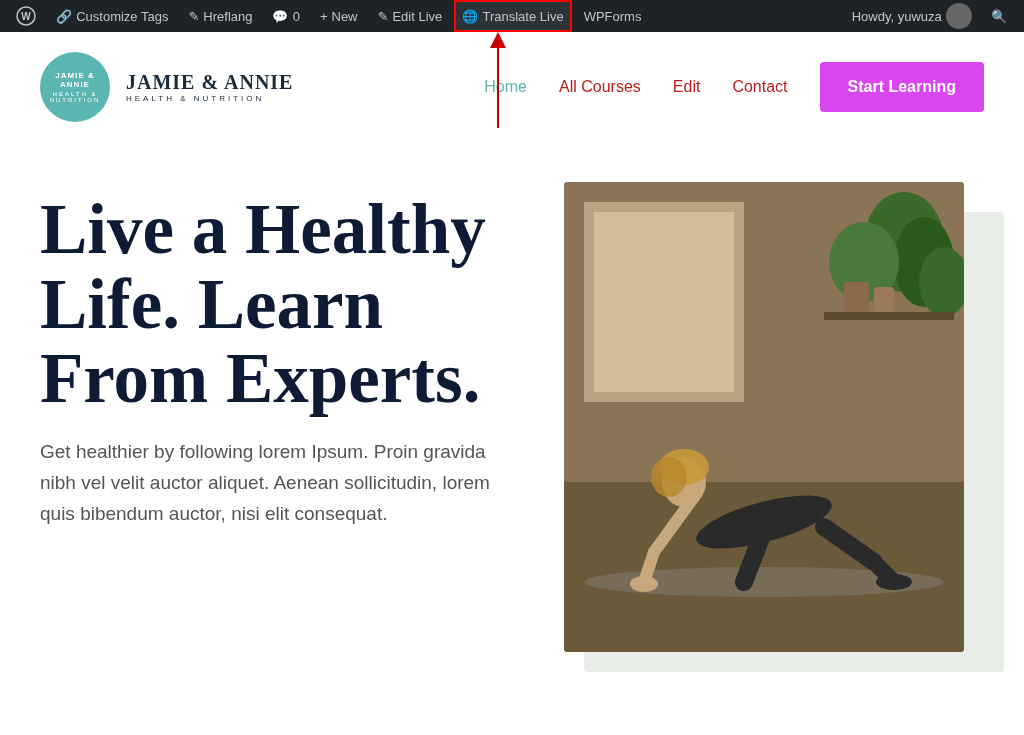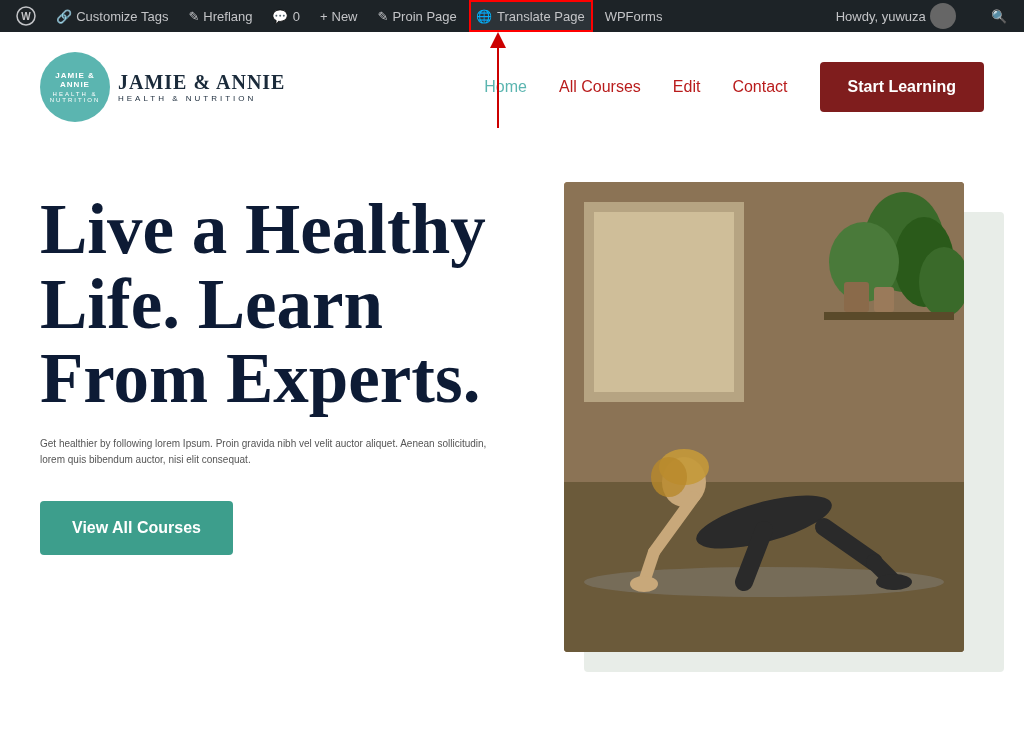--- a/index.html
+++ b/index.html
@@ -29,21 +29,21 @@
     }
     .admin-bar-item.highlighted {
       outline: 2px solid red;
       outline-offset: -2px;
       background: #2c3338;
     }
     .admin-bar-right {
       margin-left: auto;
       display: flex;
       align-items: flex-start;
-      gap: 20px;
+      gap: 4px;
     }
     .wp-logo {
       width: 20px;
       height: 20px;
       fill: #c3c4c7;
     }
     .avatar-circle {
       width: 26px;
       height: 26px;
       border-radius: 50%;
@@ -55,21 +55,21 @@
     #site-header {
       display: flex;
       align-items: center;
       padding: 20px 40px;
       border-bottom: none;
       background: #fff;
     }
     .site-logo {
       display: flex;
       align-items: center;
-      gap: 8px;
+      gap: 16px;
     }
     .logo-circle {
       width: 70px;
       height: 70px;
       border-radius: 50%;
       background: #5bb5b0;
       display: flex;
       align-items: center;
       justify-content: center;
       flex-direction: column;
@@ -100,21 +100,21 @@
       gap: 32px;
     }
     .nav-link {
       font-size: 16px;
       color: #b91c1c;
       text-decoration: none;
       cursor: pointer;
     }
     .nav-link.active { color: #5bb5b0; }
     .nav-cta {
-      background: #7f1d1d;
+      background: #d946ef;
       color: #fff;
       border: none;
       padding: 16px 28px;
       font-size: 16px;
       font-weight: 600;
       border-radius: 4px;
       cursor: pointer;
     }
 
     
@@ -138,21 +138,21 @@
     }
     .hero-title {
       font-size: 71px;
       font-weight: 900;
       color: #0d1b35;
       line-height: 1.05;
       font-family: Georgia, 'Times New Roman', serif;
       margin-bottom: 20px;
     }
     .hero-desc {
-      font-size: 10px;
+      font-size: 19px;
       color: #555;
       line-height: 1.65;
       max-width: 460px;
       margin-bottom: 32px;
     }
     .hero-btn {
       background: #3d9e8c;
       color: #fff;
       border: none;
       padding: 18px 32px;
@@ -242,25 +242,25 @@
   <div class="admin-bar-item">
     <span>💬</span>
     <span>0</span>
   </div>
   <div class="admin-bar-item">
     <span>+</span>
     <span>New</span>
   </div>
   <div class="admin-bar-item">
     <span>✎</span>
-    <span>Proin Page</span>
+    <span>Edit Live</span>
   </div>
   <div class="admin-bar-item highlighted">
     <span>🌐</span>
-    <span>Translate Page</span>
+    <span>Translate Live</span>
   </div>
   <div class="admin-bar-item">
     <span>WPForms</span>
   </div>
   <div class="admin-bar-right">
     <div class="admin-bar-item">
       <span>Howdy, yuwuza</span>
       <span class="avatar-circle"></span>
     </div>
     <div class="admin-bar-item">
@@ -293,21 +293,20 @@
     <a class="nav-link">Edit</a>
     <a class="nav-link">Contact</a>
     <button class="nav-cta">Start Learning</button>
   </nav>
 </div>
 
 <div id="hero">
   <div class="hero-content">
     <h1 class="hero-title">Live a Healthy Life. Learn From Experts.</h1>
     <p class="hero-desc">Get healthier by following lorem Ipsum. Proin gravida nibh vel velit auctor aliquet. Aenean sollicitudin, lorem quis bibendum auctor, nisi elit consequat.</p>
-    <button class="hero-btn">View All Courses</button>
   </div>
   <div class="hero-image">
     <div class="hero-image-bg"></div>
     <div class="hero-image-photo">
       <div class="yoga-bg">
         
         <svg width="100%" height="100%" viewBox="0 0 400 470" xmlns="http://www.w3.org/2000/svg" preserveAspectRatio="xMidYMid slice">
 
           <rect width="400" height="470" fill="#8b7355"></rect>
 

